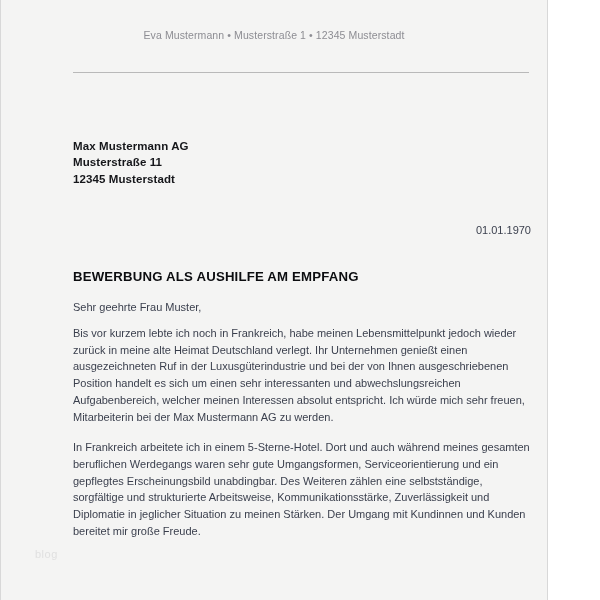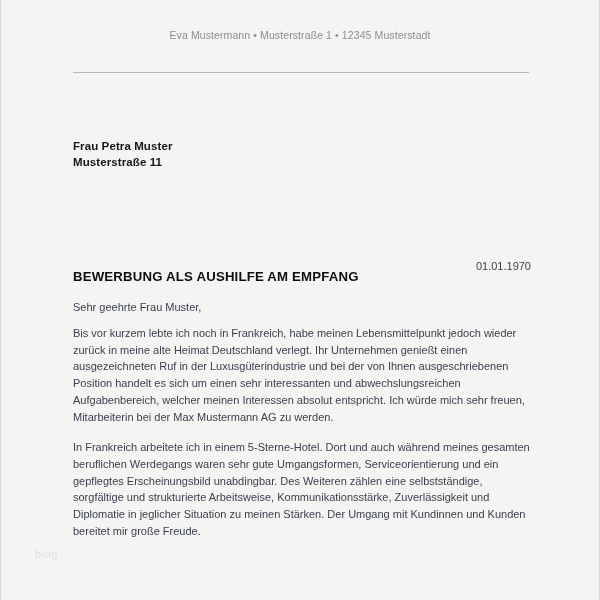--- a/index.html
+++ b/index.html
@@ -10,21 +10,21 @@
   }
   body {
     width: 600px;
     height: 600px;
     overflow: hidden;
     font-family: "Liberation Sans", sans-serif;
   }
 
   .page {
     position: relative;
-    width: 600px;
+    width: 548px;
     height: 600px;
     box-sizing: border-box;
     background: #f4f4f3;
     border-left: 1px solid #d8d8d8;
     border-right: 1px solid #d8d8d8;
     overflow: hidden;
   }
 
   
   .watermark {
@@ -83,21 +83,20 @@
   .recipient div { white-space: nowrap; }
 
   .date {
     position: absolute;
     top: 224px;
     left: 0;
     width: 458px;
     text-align: right;
     font-size: 11px;
     color: #3a3f4d;
-    margin-top: 36px;
   }
 
   .subject {
     position: absolute;
     top: 269px;
     left: 0;
     font-size: 13.2px;
     font-weight: bold;
     color: #0c0d10;
     letter-spacing: 0.2px;
@@ -134,22 +133,23 @@
 
   <div class="letterhead">
     <div class="letterhead-line">Eva Mustermann • Musterstraße 1 • 12345 Musterstadt</div>
   </div>
 
   <div class="rule"></div>
 
   <div class="content">
 
     <div class="recipient">
-      <div>Frau Petra Muster</div>
+      <div>Max Mustermann AG</div>
       <div>Musterstraße 11</div>
+      <div>12345 Musterstadt</div>
     </div>
 
     <div class="date">01.01.1970</div>
 
     <div class="subject">BEWERBUNG ALS AUSHILFE AM EMPFANG</div>
 
     <div class="salutation">Sehr geehrte Frau Muster,</div>
 
     <div class="paragraphs">
       <p class="para">Bis vor kurzem lebte ich noch in Frankreich, habe meinen Lebensmittelpunkt jedoch wieder zurück in meine alte Heimat Deutschland verlegt. Ihr Unternehmen genießt einen ausgezeichneten Ruf in der Luxusgüterindustrie und bei der von Ihnen ausgeschriebenen Position handelt es sich um einen sehr interessanten und abwechslungsreichen Aufgabenbereich, welcher meinen Interessen absolut entspricht. Ich würde mich sehr freuen, Mitarbeiterin bei der Max Mustermann AG zu werden.</p>

